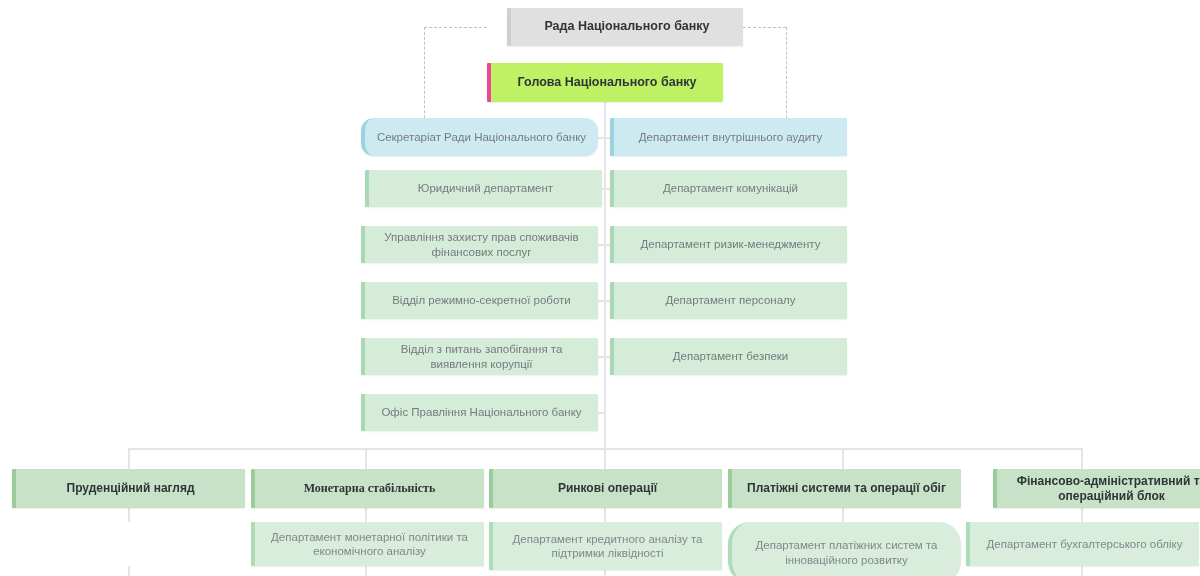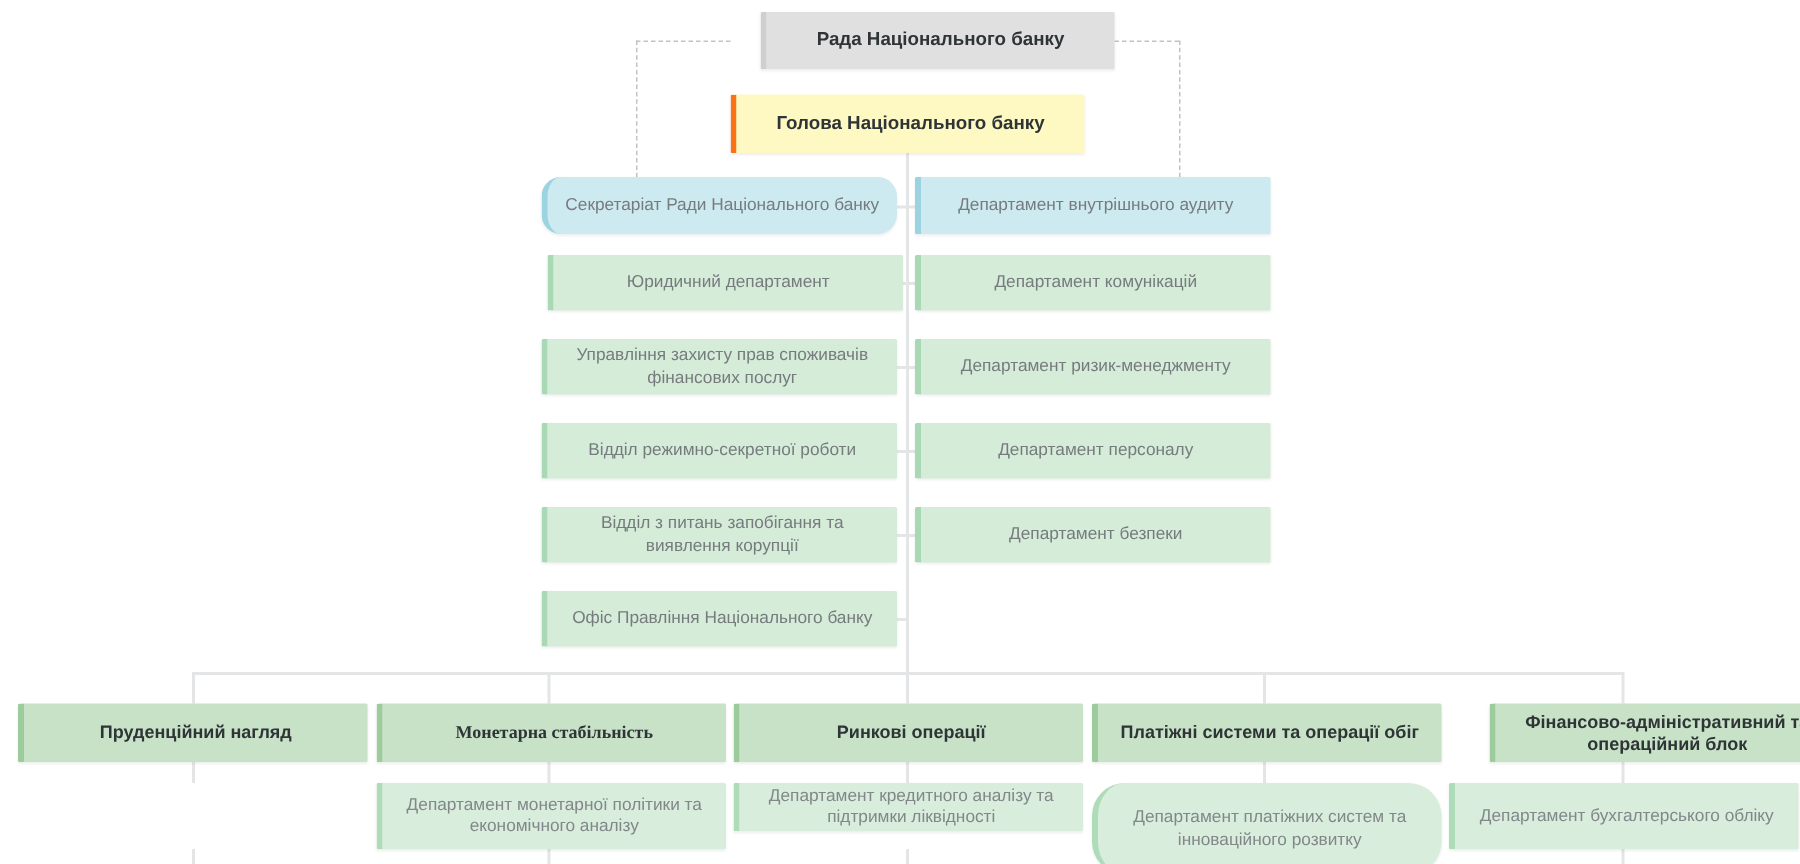--- a/index.html
+++ b/index.html
@@ -57,22 +57,22 @@
     background: #e0e0e0;
     border-left: 4px solid #cfcfcf;
     color: #2f3437;
     font-weight: bold;
     font-size: 12.5px;
     margin-left: 20px;
   }
 
   
   .node.governor {
-    background: #fef9c3;
-    border-left: 4px solid #f97316;
+    background: #bef264;
+    border-left: 4px solid #ec4899;
     color: #2f3437;
     font-weight: bold;
     font-size: 12.5px;
   }
 
   
   .node.blue {
     background: #cdeaf0;
     border-left: 4px solid #9bd4e0;
     color: #767b7e;
@@ -170,17 +170,17 @@
   <div class="node green" style="left:610px; top:282px; width:237px; height:37px;">Департамент персоналу</div>
   <div class="node green" style="left:610px; top:338px; width:237px; height:37px;">Департамент безпеки</div>
 
   <div class="node block" style="left:12px; top:469px; width:233px; height:39px;">Пруденційний нагляд</div>
   <div class="node block" style="left:251px; top:469px; width:233px; height:39px;font-family:Liberation Serif, serif;">Монетарна стабільність</div>
   <div class="node block" style="left:489px; top:469px; width:233px; height:39px;">Ринкові операції</div>
   <div class="node block" style="left:728px; top:469px; width:233px; height:39px;">Платіжні системи та операції обіг</div>
   <div class="node block" style="left:966px; top:469px; width:233px; height:39px;margin-left:27px;">Фінансово-адміністративний та операційний блок</div>
 
   <div class="node dept" style="left:251px; top:522px; width:233px; height:44px;">Департамент монетарної політики та економічного аналізу</div>
-  <div class="node dept" style="left:489px; top:522px; width:233px; height:32px;">Департамент кредитного аналізу та підтримки ліквідності</div>
+  <div class="node dept" style="left:489px; top:522px; width:233px; height:48px;">Департамент кредитного аналізу та підтримки ліквідності</div>
   <div class="node dept" style="left:728px; top:522px; width:233px; height:61px;border-radius:22px;">Департамент платіжних систем та інноваційного розвитку</div>
   <div class="node dept" style="left:966px; top:522px; width:233px; height:44px;">Департамент бухгалтерського обліку</div>
 
 </div>
 
 </body></html>

